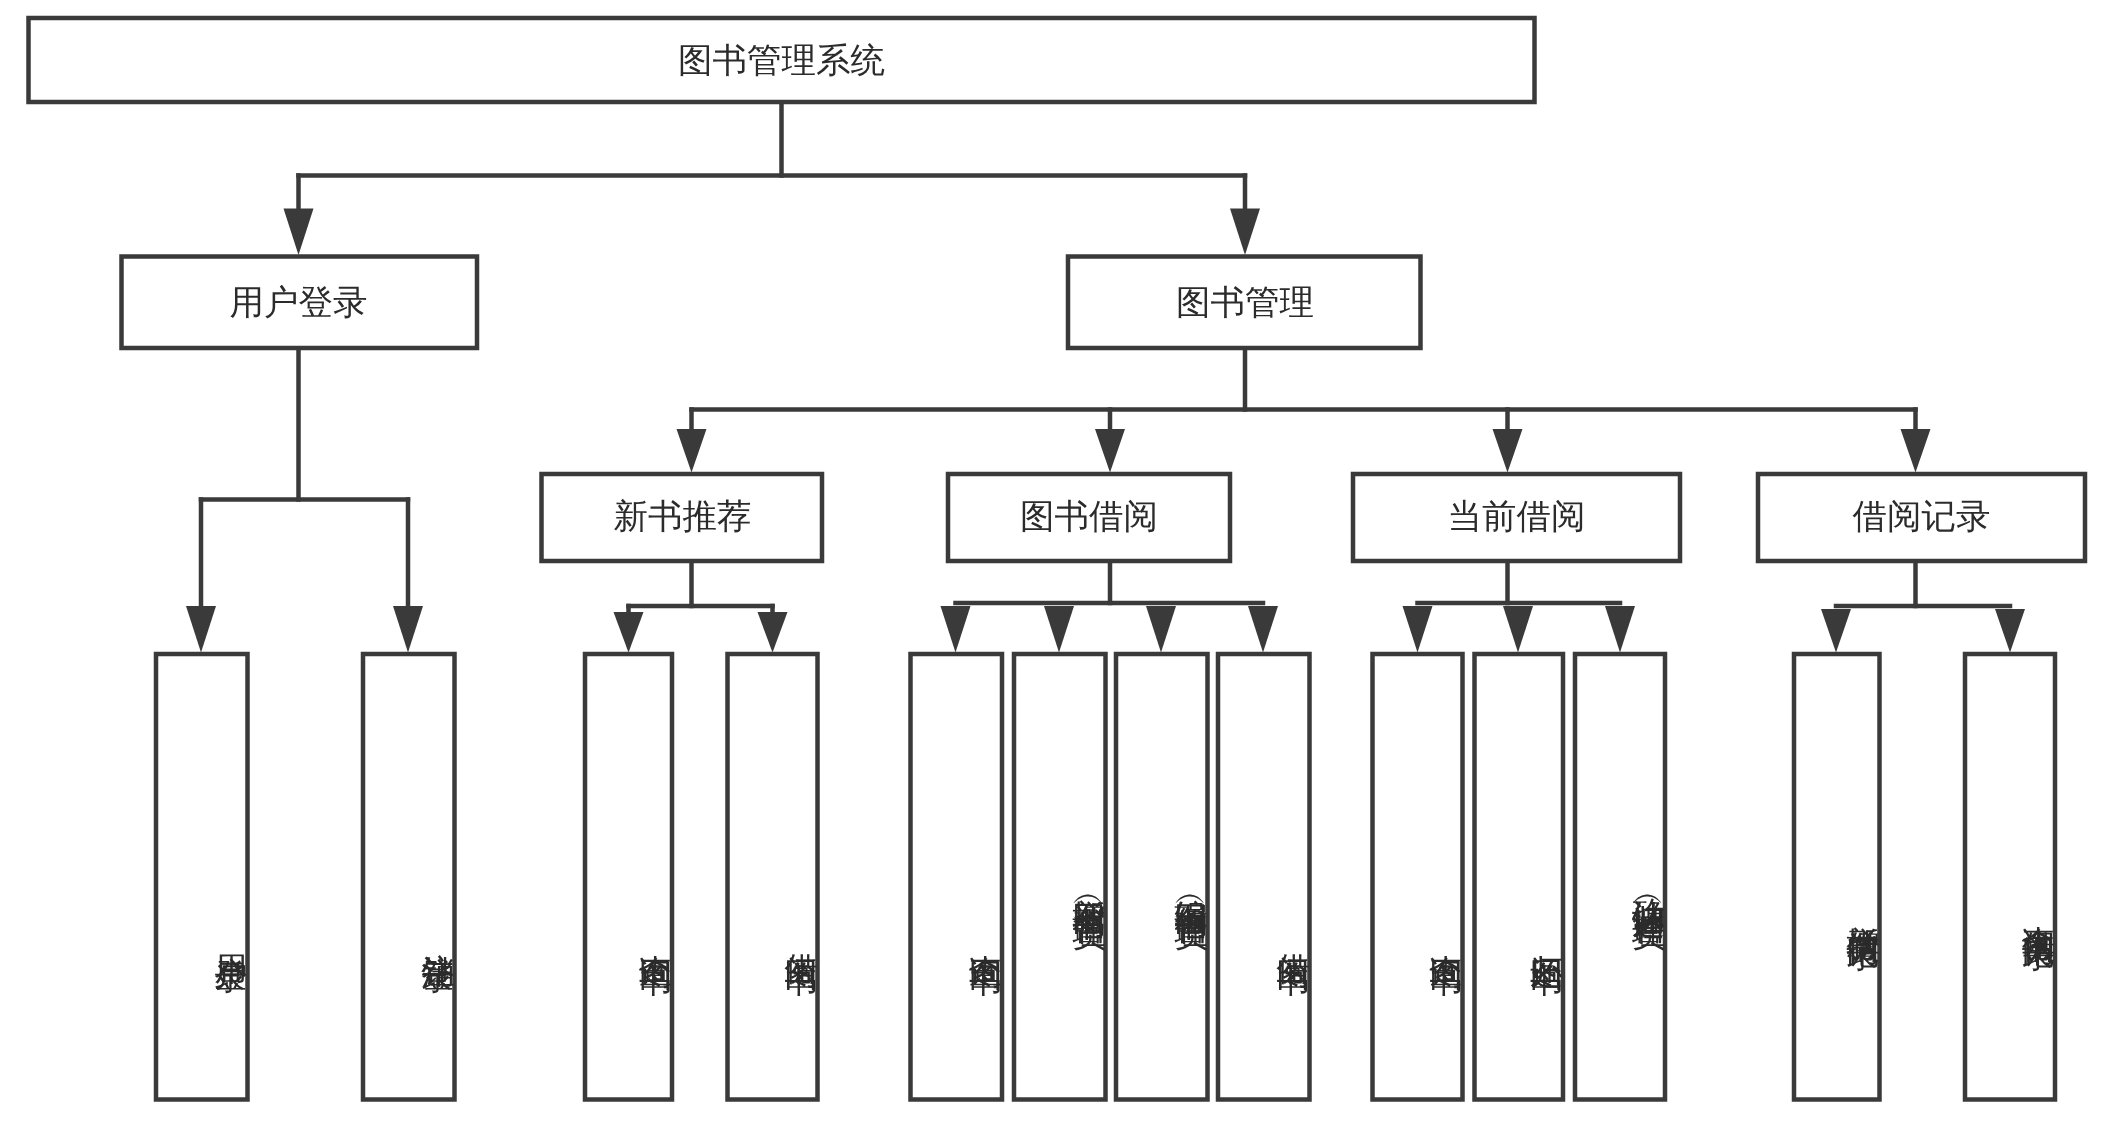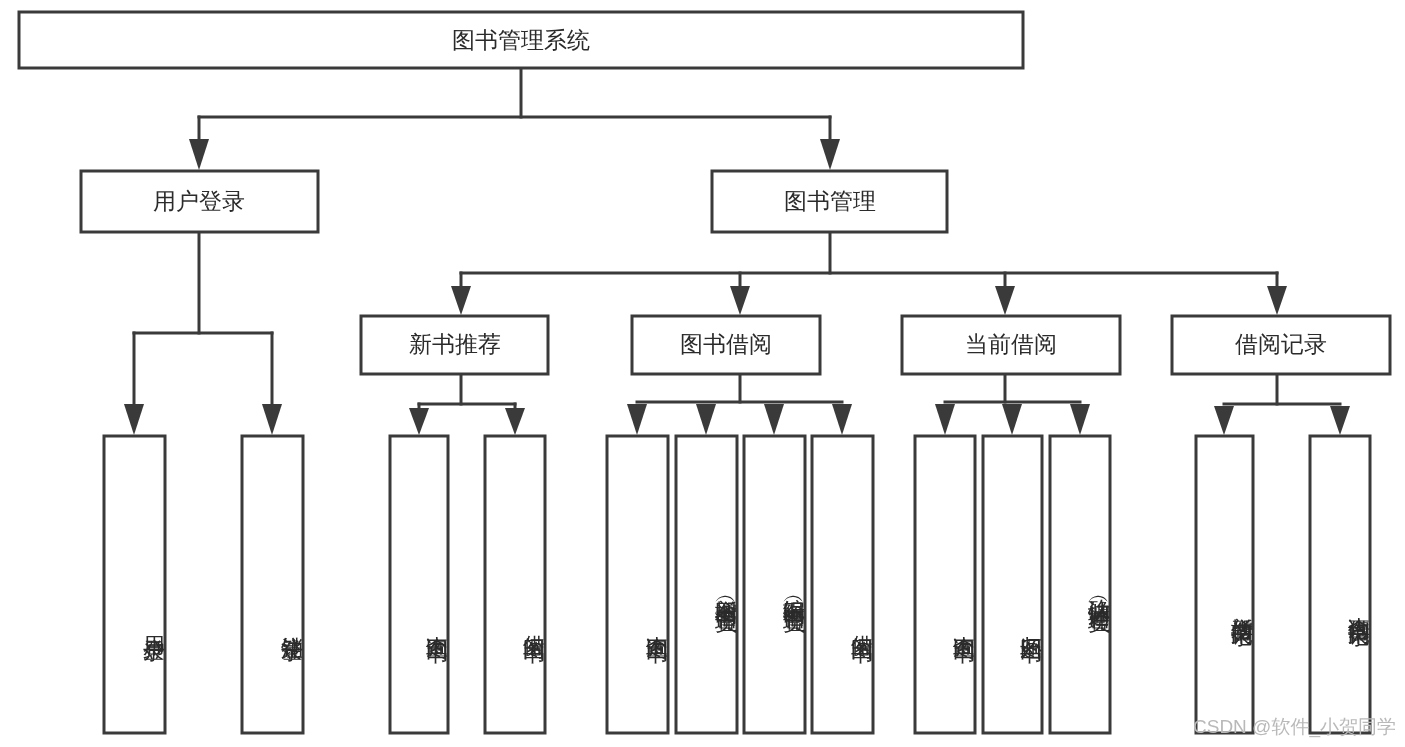--- a/index.html
+++ b/index.html
@@ -197,15 +197,14 @@
   <div class="node-label-v" style="left:607px; top:436px; width:61px; height:297px; padding-top:74px; box-sizing:border-box;">查询图书</div>
   <div class="node-label-v" style="left:676px; top:436px; width:61px; height:297px; padding-top:10px; box-sizing:border-box;">新增图书（管理员）</div>
   <div class="node-label-v" style="left:744px; top:436px; width:61px; height:297px; padding-top:10px; box-sizing:border-box;">编辑图书（管理员）</div>
   <div class="node-label-v" style="left:812px; top:436px; width:61px; height:297px; padding-top:74px; box-sizing:border-box;">借阅图书</div>
   <div class="node-label-v" style="left:915px; top:436px; width:60px; height:297px; padding-top:74px; box-sizing:border-box;">查询图书</div>
   <div class="node-label-v" style="left:983px; top:436px; width:59px; height:297px; padding-top:74px; box-sizing:border-box;">归还图书</div>
   <div class="node-label-v" style="left:1050px; top:436px; width:60px; height:297px; padding-top:10px; box-sizing:border-box;">确认归还（管理员）</div>
   <div class="node-label-v" style="left:1196px; top:436px; width:57px; height:297px; padding-top:40px; box-sizing:border-box;">新增借阅记录</div>
   <div class="node-label-v" style="left:1310px; top:436px; width:60px; height:297px; padding-top:40px; box-sizing:border-box;">查询借阅记录</div>
 
-  <div class="watermark" style="left:1193px; top:714px;">CSDN @软件_小贺同学</div>
 
 </div>
 
 </body></html>

